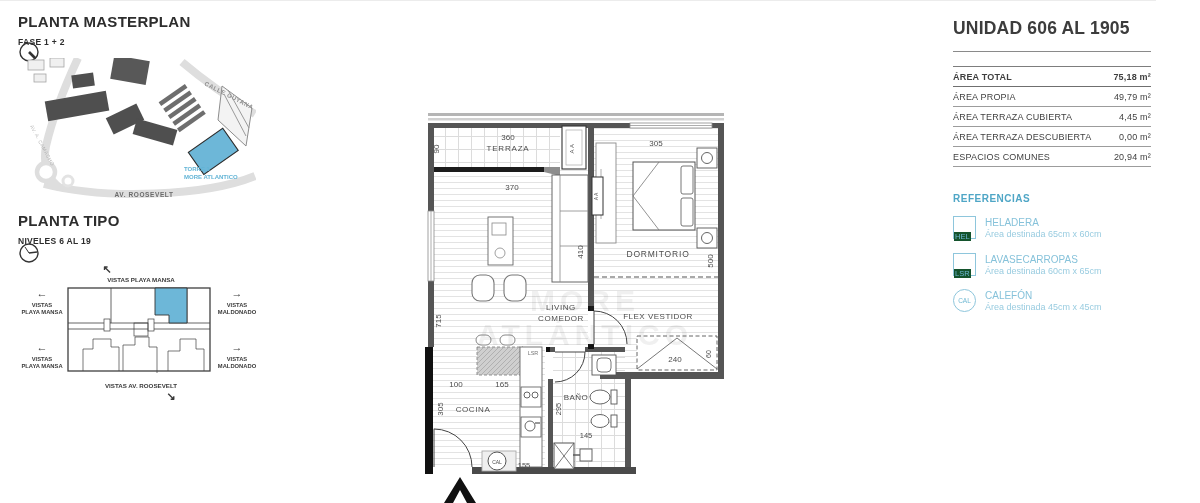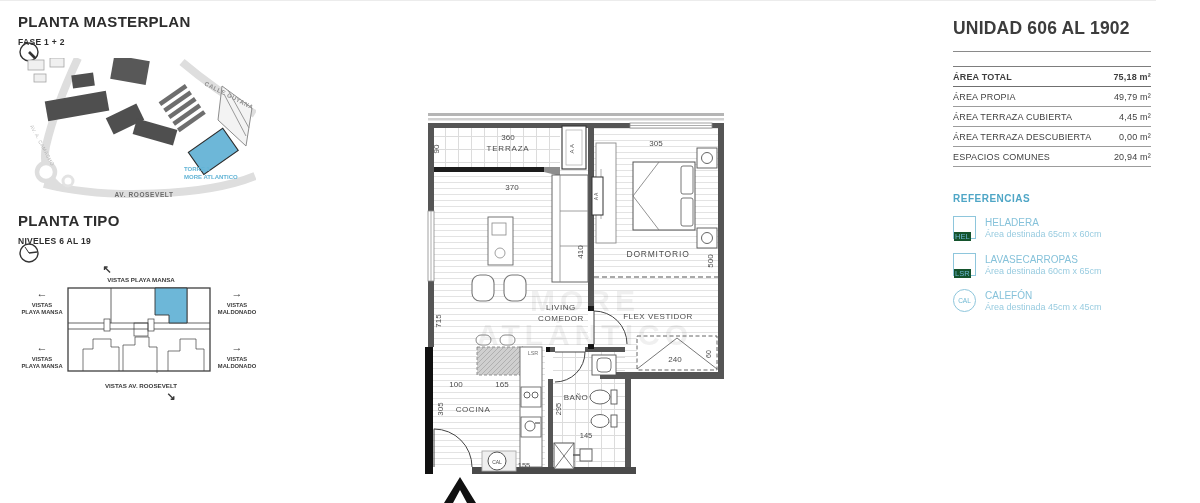--- a/index.html
+++ b/index.html
@@ -283,21 +283,21 @@
       <text x="141" y="298" transform="rotate(-90 141 298)" font-size="7.5">295</text>
       <text x="166" y="327" font-size="7.5">145</text>
       <text x="113" y="244" font-size="5.5" fill="#777">LSR</text>
       <text x="77" y="352.5" font-size="5">CAL</text>
     </g>
   </svg>
 
   <div class="abs wm">MORE ATLÁNTICO</div>
 
   <div class="abs info">
-    <div class="t2">UNIDAD 606 AL 1902</div>
+    <div class="t2">UNIDAD 606 AL 1905</div>
     <div class="divider"></div>
 
     <div class="rows">
       <div class="row total">
         <span>ÁREA TOTAL</span>
         <span>75,18 m²</span>
       </div>
       <div class="row">
         <span>ÁREA PROPIA</span>
         <span>49,79 m²</span>

